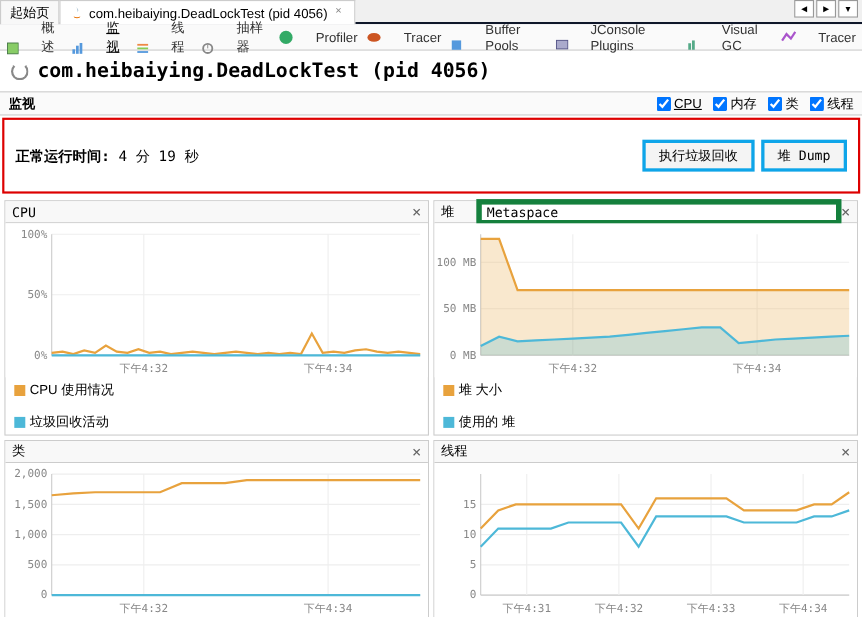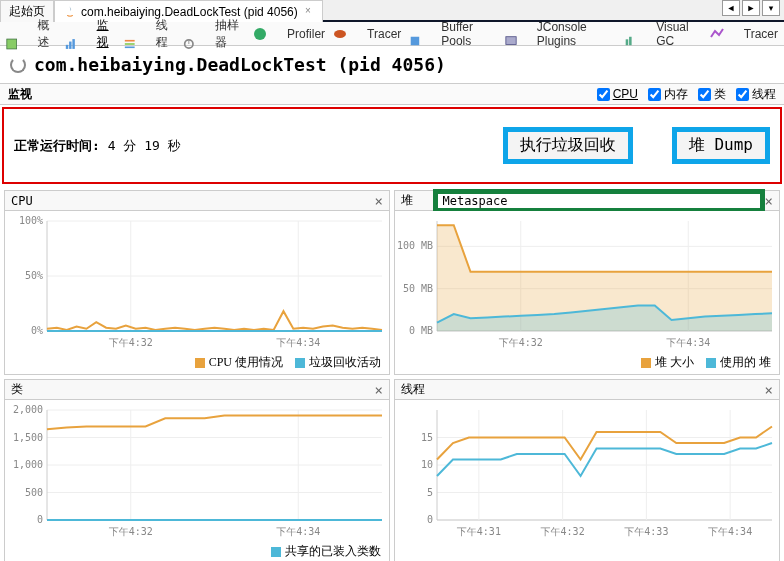--- a/index.html
+++ b/index.html
@@ -16,28 +16,28 @@
 .icon { width: 14px; height: 14px; display: inline-block; }
 .title-row { display: flex; align-items: center; padding: 8px 10px; gap: 8px; }
 .refresh-icon { width: 16px; height: 16px; border: 2px solid #888; border-top-color: transparent; border-radius: 50%; }
 .title { font-family: "SimSun", monospace; font-size: 18px; font-weight: bold; }
 .subheader { display: flex; align-items: center; border-top: 1px solid #ccc; border-bottom: 1px solid #ccc; padding: 2px 8px; height: 22px; background: #fafafa; }
 .checks { margin-left: auto; display: flex; gap: 10px; }
 .check { display: flex; align-items: center; gap: 3px; }
 .actions-row { display: flex; align-items: center; padding: 18px 10px; border: 2px solid #d00; margin: 2px; justify-content: space-between; }
 .actions-row .uptime { font-family: SimSun, monospace; font-size: 13px; }
 .actions { margin-left: auto; display: flex; gap: 6px; }
-.btn { padding: 3px 12px; border: 5px solid #0ea5e9; background: #f4f4f4; font-size: 16px; cursor: pointer; font-family: SimSun, monospace; margin-left: 33px; }
+.btn { padding: 3px 12px; border: 3px solid #0ea5e9; background: #f4f4f4; font-size: 12px; cursor: pointer; font-family: SimSun, monospace; }
 .charts { display: grid; grid-template-columns: 1fr 1fr; gap: 4px; padding: 4px; }
 .chart-panel { border: 1px solid #ccc; }
 .chart-head { display: flex; align-items: center; padding: 2px 6px; border-bottom: 1px solid #ccc; background: #f8f8f8; height: 20px; font-family: SimSun, monospace; }
 .chart-close { margin-left: auto; color: #666; cursor: pointer; font-size: 14px; }
 .chart-body { height: 140px; position: relative; background: #fff; }
 .chart-body svg { width: 100%; height: 100%; }
-.legend { display: flex; justify-content: flex-end; gap: 12px; padding: 3px 8px; font-size: 12px; font-family: Liberation Serif, serif; }
+.legend { display: flex; justify-content: flex-end; gap: 12px; padding: 3px 8px; font-size: 12px; font-family: Liberation Sans, sans-serif; flex-direction: column; }
 .leg-item { display: flex; align-items: center; gap: 4px; }
 .sq { width: 10px; height: 10px; }
 .sq.orange { background: #e8a23d; }
 .sq.blue { background: #4db8d8; }
 .java-icon { width: 14px; height: 14px; }
 input[type=checkbox] { width: 13px; height: 13px; }
 .ylabel { font-size: 10px; fill: #888; font-family: monospace; }
 .xlabel { font-size: 10px; fill: #888; font-family: SimSun, monospace; }
 .gridline { stroke: #eee; stroke-width: 1; }
 .axis { stroke: #ccc; stroke-width: 1; }

